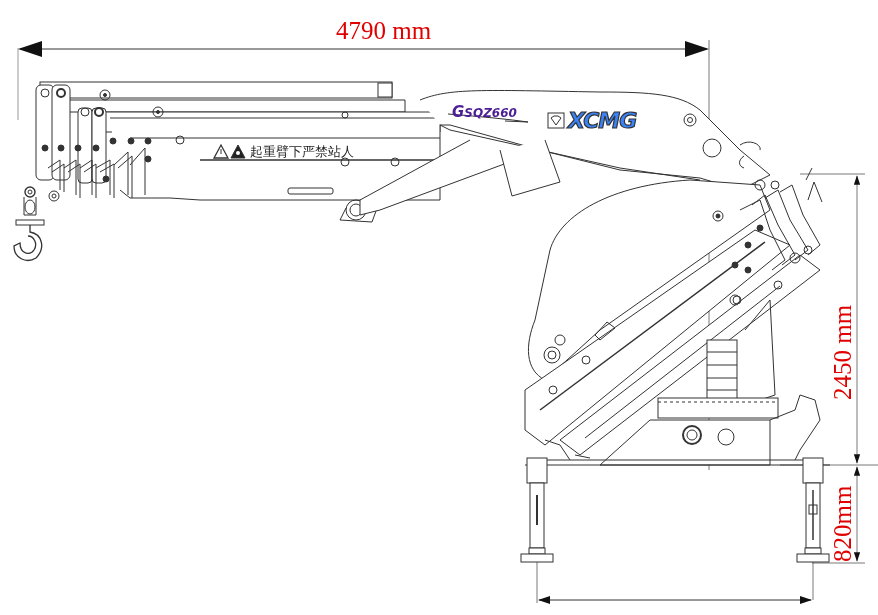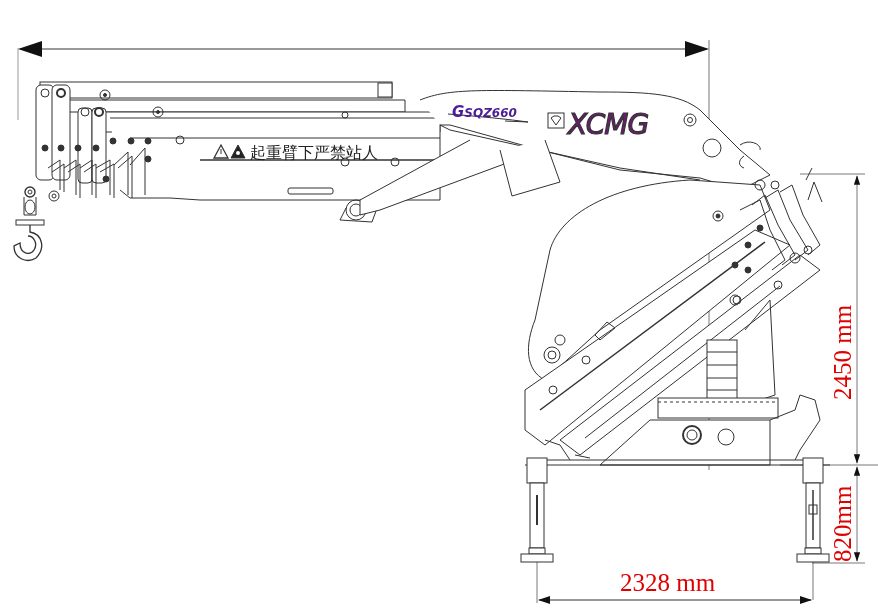--- a/index.html
+++ b/index.html
@@ -1,23 +1,23 @@
 <!DOCTYPE html>
 <html><head>
 <meta charset="utf-8">
 <style>
   html, body { margin:0; padding:0; background:#ffffff; }
   body { width:878px; height:615px; overflow:hidden; position:relative; font-family:"Liberation Serif", serif; }
   #stage { position:absolute; left:0; top:0; width:878px; height:615px; }
   svg { position:absolute; left:0; top:0; }
   .dim-label { position:absolute; color:#e00000; font-family:"Liberation Serif", serif; font-size:25px; line-height:1; white-space:nowrap; }
   .dim-v { transform-origin:left top; transform:rotate(-90deg); }
-  .decal { position:absolute; font-family:"DejaVu Sans", sans-serif; font-size:16px; color:#222; white-space:nowrap; }
+  .decal { position:absolute; font-family:"DejaVu Sans", sans-serif; font-size:13px; color:#222; white-space:nowrap; }
   .model { position:absolute; font-family:"DejaVu Sans", sans-serif; font-weight:bold; font-style:italic; font-size:12px; color:#4c1d95; }
-  .brand { position:absolute; font-family:"DejaVu Sans", sans-serif; font-weight:normal; font-style:italic; font-size:28px; color:#701a75; -webkit-text-stroke:1.2px #333; letter-spacing:-1px; }
+  .brand { position:absolute; font-family:"DejaVu Sans", sans-serif; font-weight:bold; font-style:italic; font-size:22px; color:#3b82f6; -webkit-text-stroke:1.2px #333; letter-spacing:-1px; }
 </style>
 </head>
 <body>
 
 <div id="stage">
 
 <svg width="878" height="615" viewBox="0 0 878 615" xmlns="http://www.w3.org/2000/svg">
   <defs>
     <marker id="arr" markerWidth="12" markerHeight="8" refX="11" refY="4" orient="auto-start-reverse">
       <path d="M0,0 L12,4 L0,8 z" fill="#111"></path>
@@ -190,23 +190,23 @@
 
     <g>
       <rect x="548" y="113" width="16" height="15"></rect>
       <path d="M551 118 L556 125 L561 118 L558 116 L554 116 Z"></path>
     </g>
 
     <path d="M448 114 Q500 118 528 122 L505 121"></path>
   </g>
 </svg>
 
+<div class="dim-label" style="left:336px; top:18px;">4790 mm</div>
 <div class="dim-label dim-v" style="left:830px; top:400px;">2450 mm</div>
 <div class="dim-label dim-v" style="left:830px; top:562px;">820mm</div>
-<div class="dim-label" style="left:620px; top:570px;">2328 mm</div>
 
 <div class="decal" style="left:250px; top:143px;">起重臂下严禁站人</div>
 <div class="model" style="left:452px; top:103px;">
   <span style="font-size:15px;">G</span><span>SQZ660</span>
 </div>
 <div class="brand" style="left:568px; top:108px;">XCMG</div>
 
 </div>
 
 </body></html>

